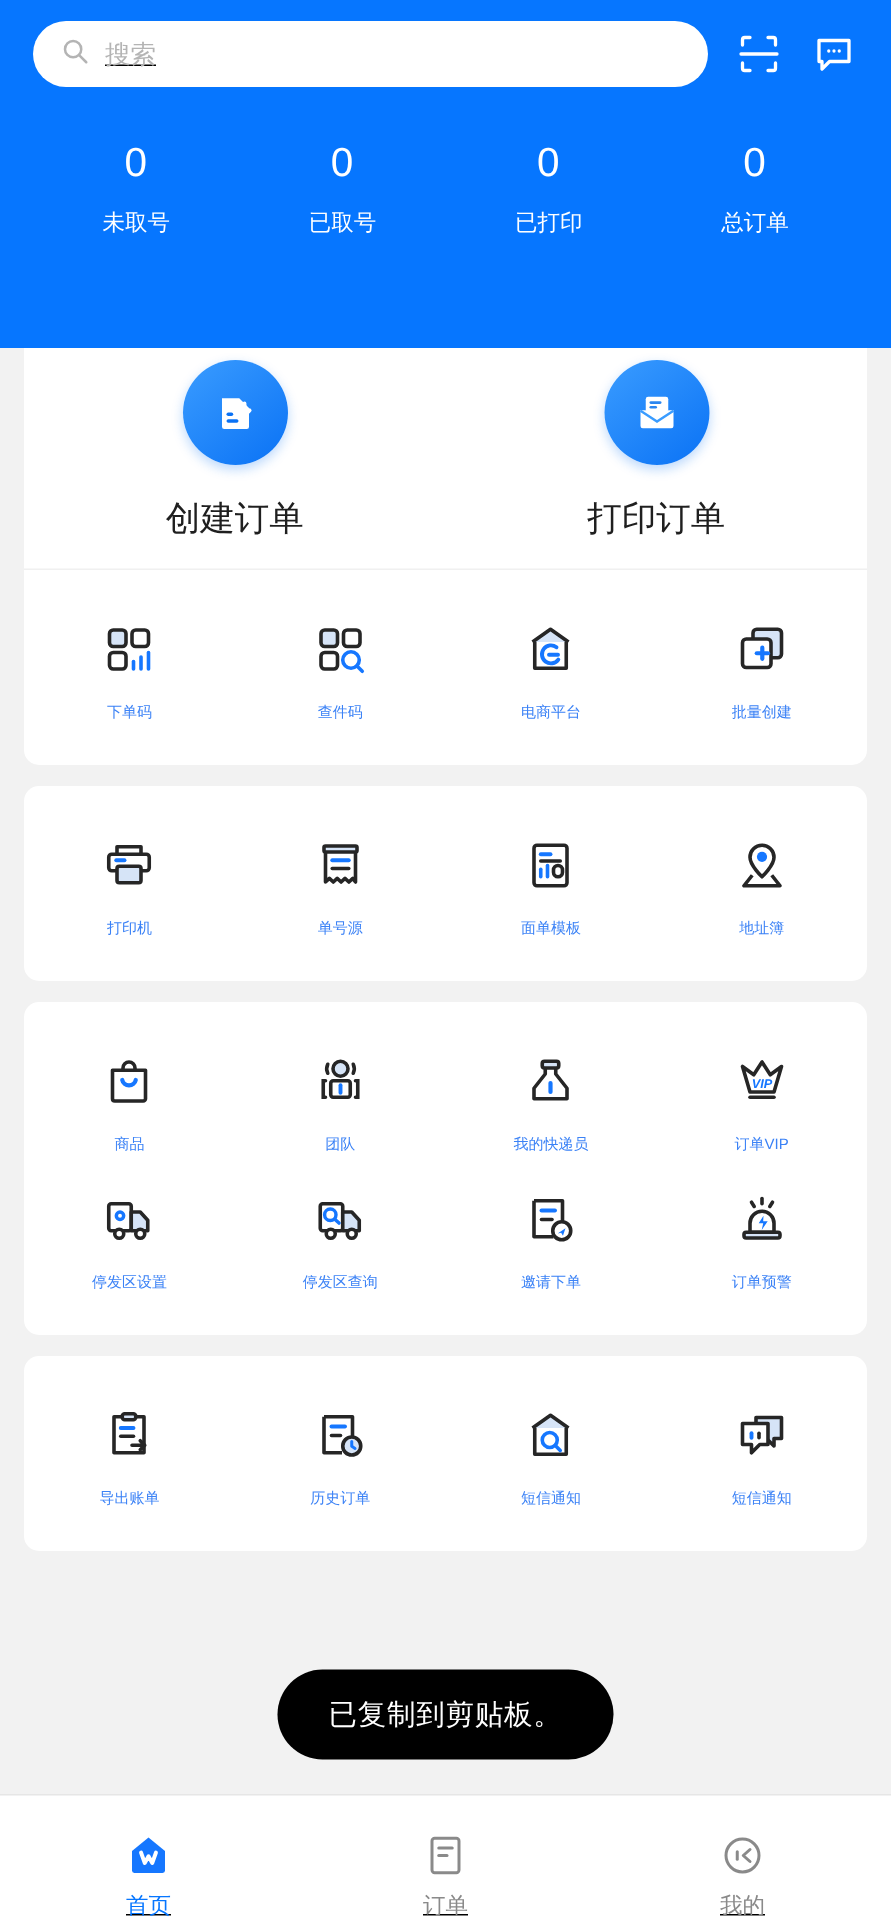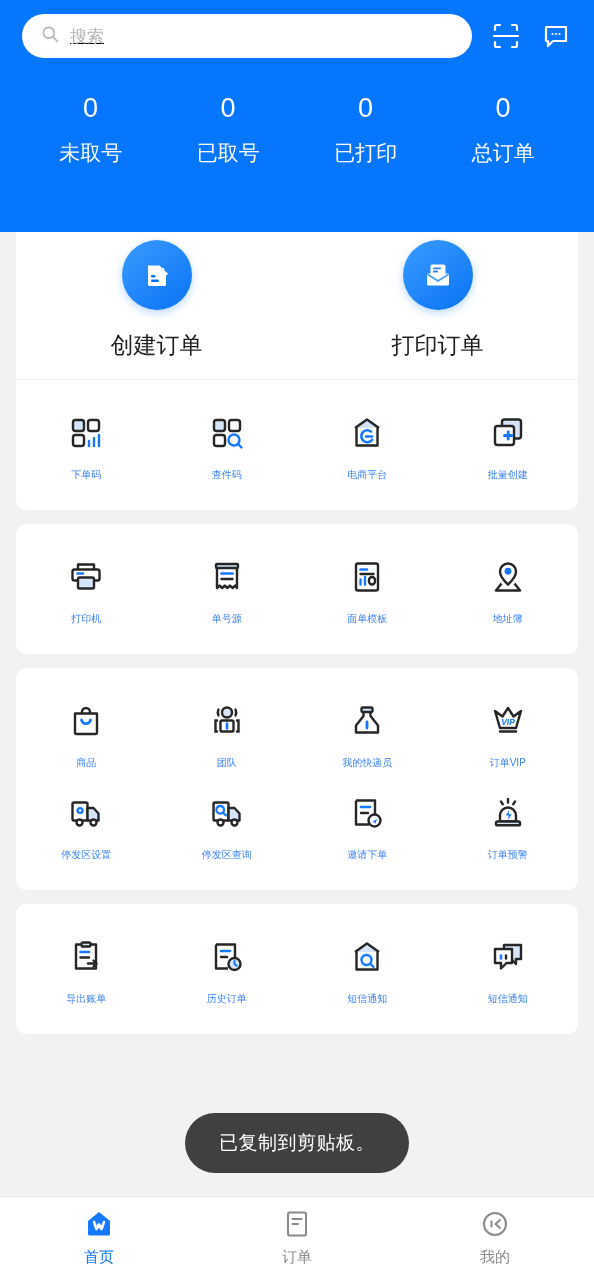--- a/index.html
+++ b/index.html
@@ -23,21 +23,21 @@
   .search-box {
     flex: 1 1 auto; height: 44px; background: #fff; border-radius: 22px;
     display: flex; align-items: center; padding: 0 18px; gap: 10px;
   }
   .search-ph { color: #b4b4b4; font-size: 17px; }
   .hicon { width: 32px; height: 32px; flex: 0 0 auto; cursor: pointer; }
 
   .stats { display: flex; margin-top: 34px; }
   .stat { flex: 1; text-align: center; color: #fff; }
   .stat-num { font-size: 27px; line-height: 32px; font-weight: 400; letter-spacing: .5px; }
-  .stat-lbl { font-size: 21px; margin-top: 15px; }
+  .stat-lbl { font-size: 15px; margin-top: 15px; }
 
   
   .body-wrap {
     flex: 1 1 auto; position: relative; background: #f2f2f2;
     padding: 0 16px; overflow: hidden;
   }
   .card {
     background: #fff; border-radius: 10px; margin-bottom: 14px;
     position: relative;
   }
@@ -60,31 +60,32 @@
     width: 25%; display: flex; flex-direction: column; align-items: center;
     cursor: pointer; padding: 10px 0 12px 0;
   }
   .cell-ic { width: 42px; height: 42px; display: flex; align-items: center; justify-content: center; }
   .cell-lbl { margin-top: 14px; font-size: 10px; color: #3b82f6; white-space: nowrap; }
 
   
   .toast {
     position: absolute; left: 50%; transform: translateX(-50%);
     top: 1113px;
-    background: #404040; color: #fff;
+    background: #000000; color: #fff;
     border-radius: 34px; padding: 17px 34px;
     font-size: 19px; letter-spacing: .5px;
     z-index: 50; white-space: nowrap;
   }
 
   
   .tabbar {
     flex: 0 0 auto; height: 84px; background: #fff;
-    border-top: 1px solid #e6e6e6; display: flex; align-items: flex-start;
+    border-top: 1px solid #e6e6e6; display: flex; align-items: flex-end;
     padding-top: 10px;
+    text-decoration: underline;
   }
   .tab { flex: 1; display: flex; flex-direction: column; align-items: center; cursor: pointer; }
   .tab-ic { width: 34px; height: 34px; display: flex; align-items: center; justify-content: center; }
   .tab-lbl { margin-top: 7px; font-size: 15px; color: #8a8a8a; }
   .tab.active .tab-lbl { color: #0676ff; }
 </style>
 </head>
 <body>
 
 <div id="app">

